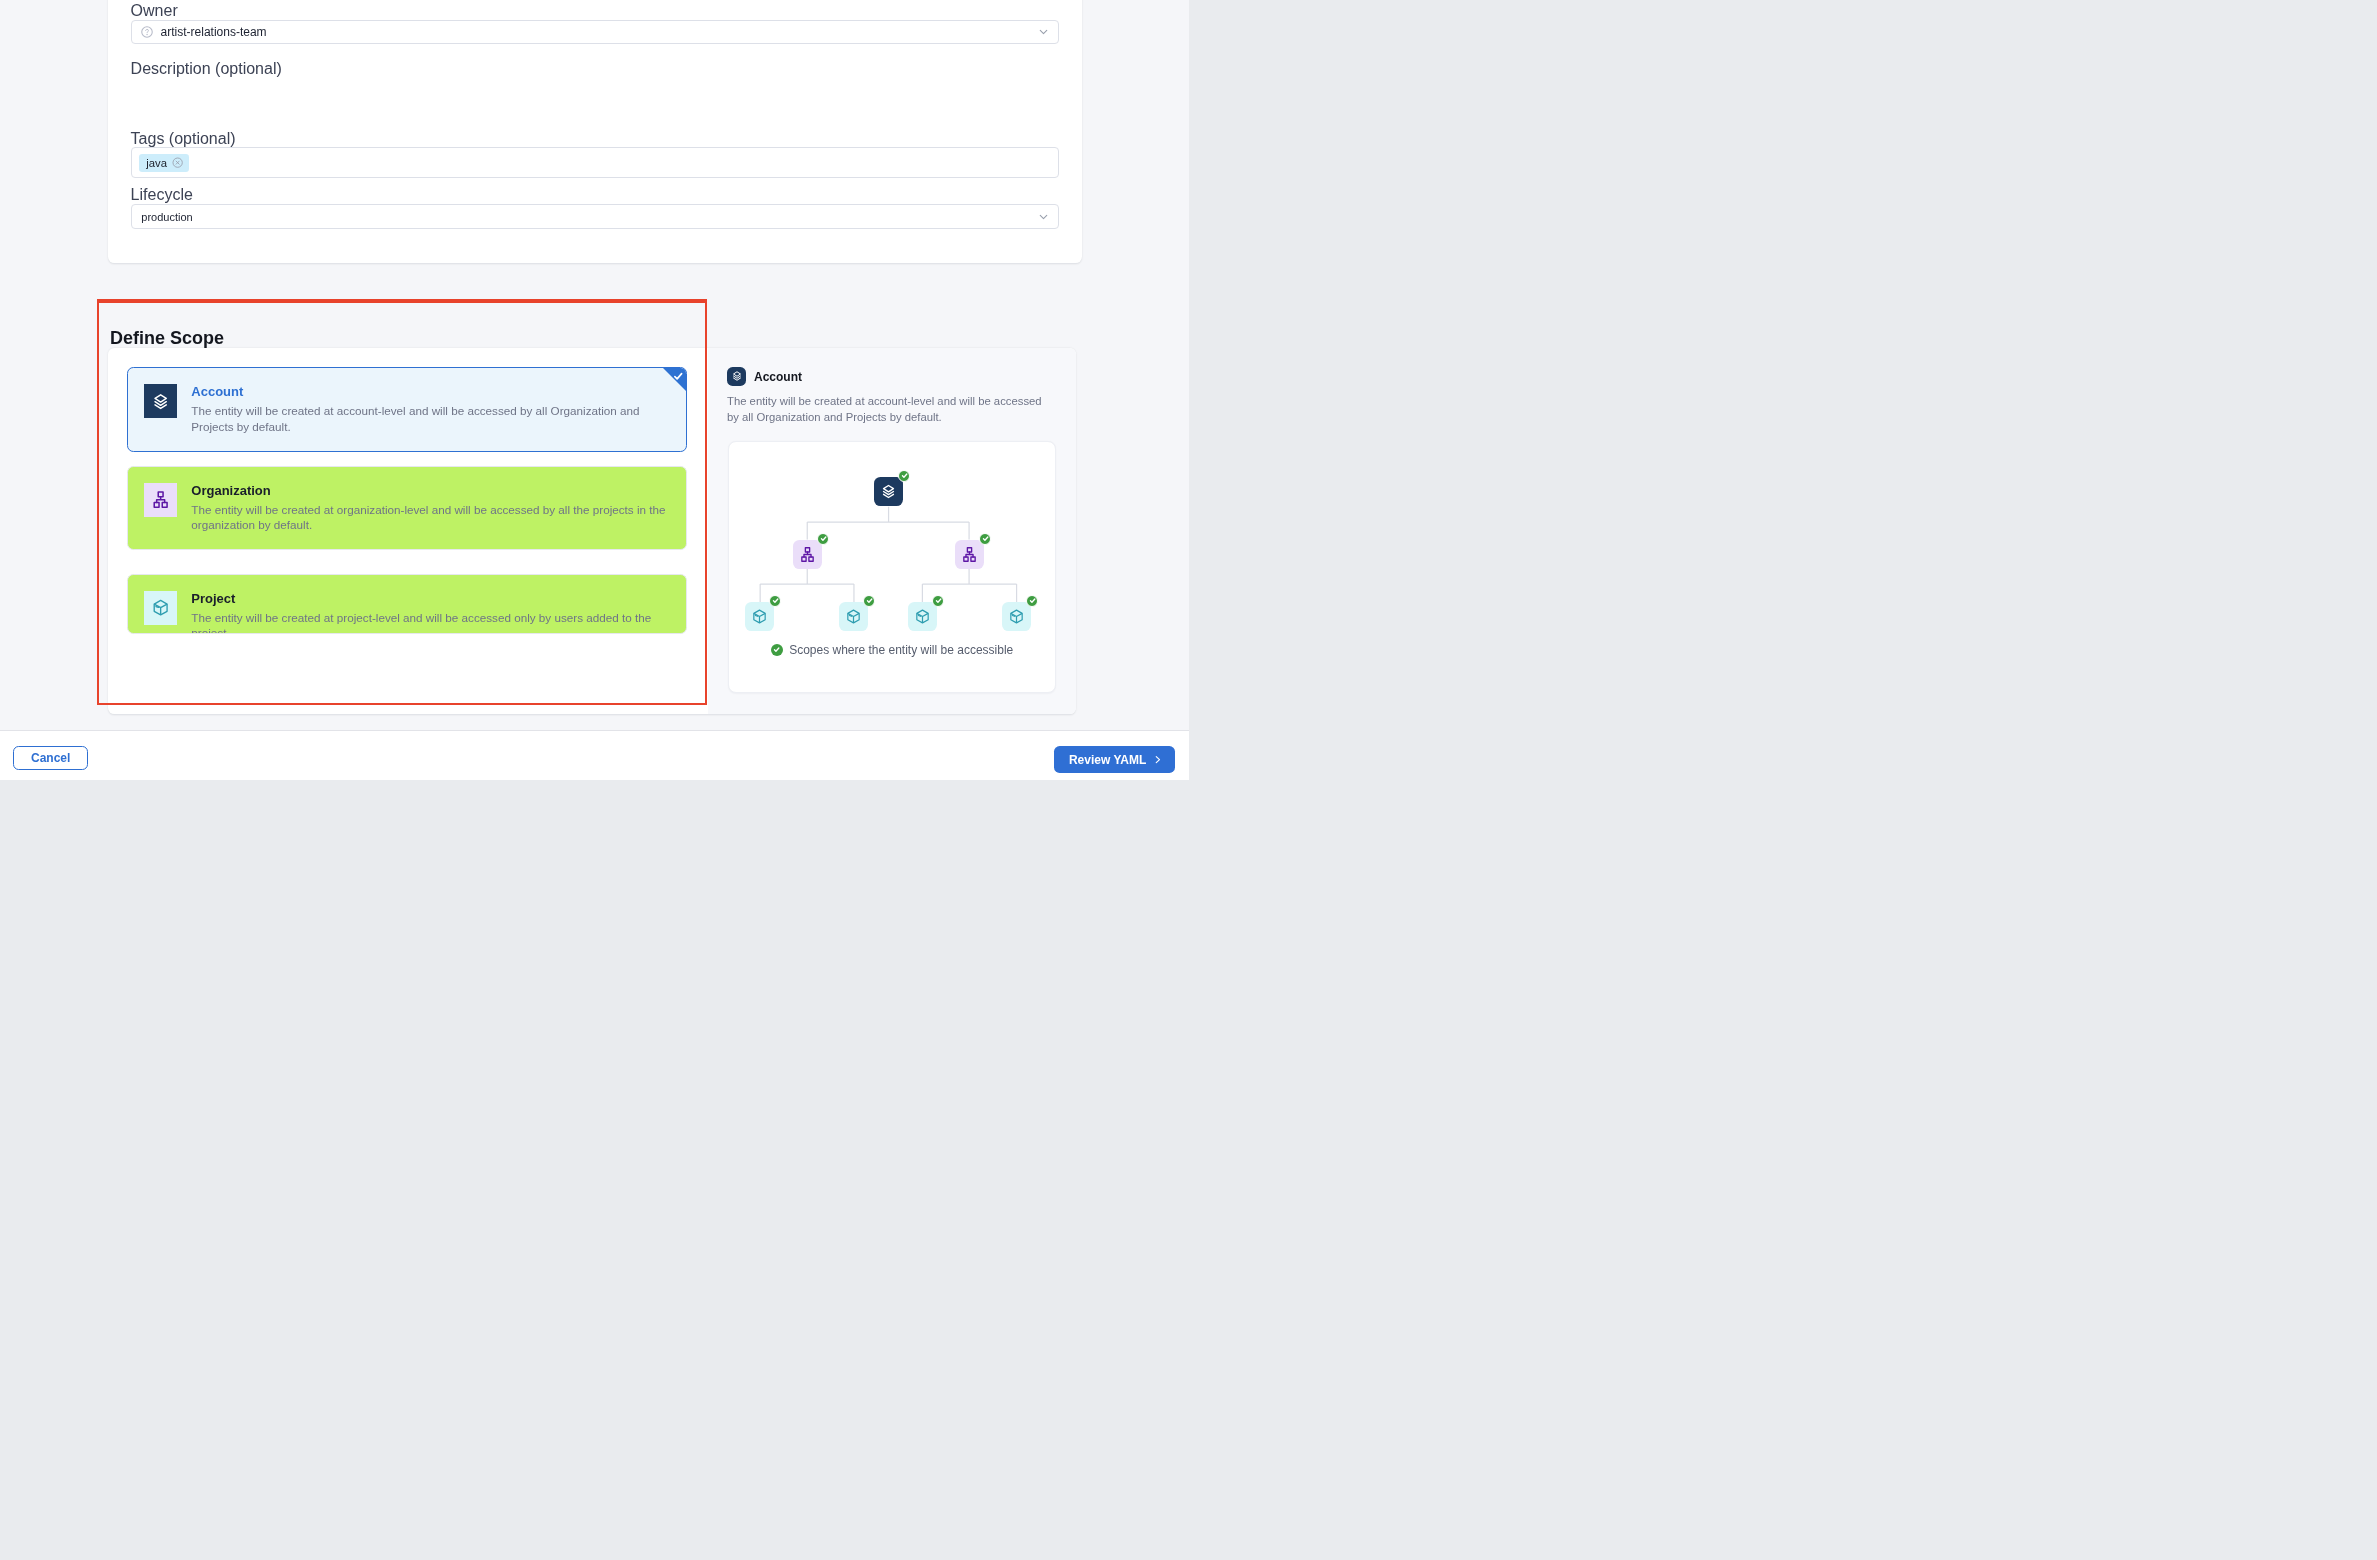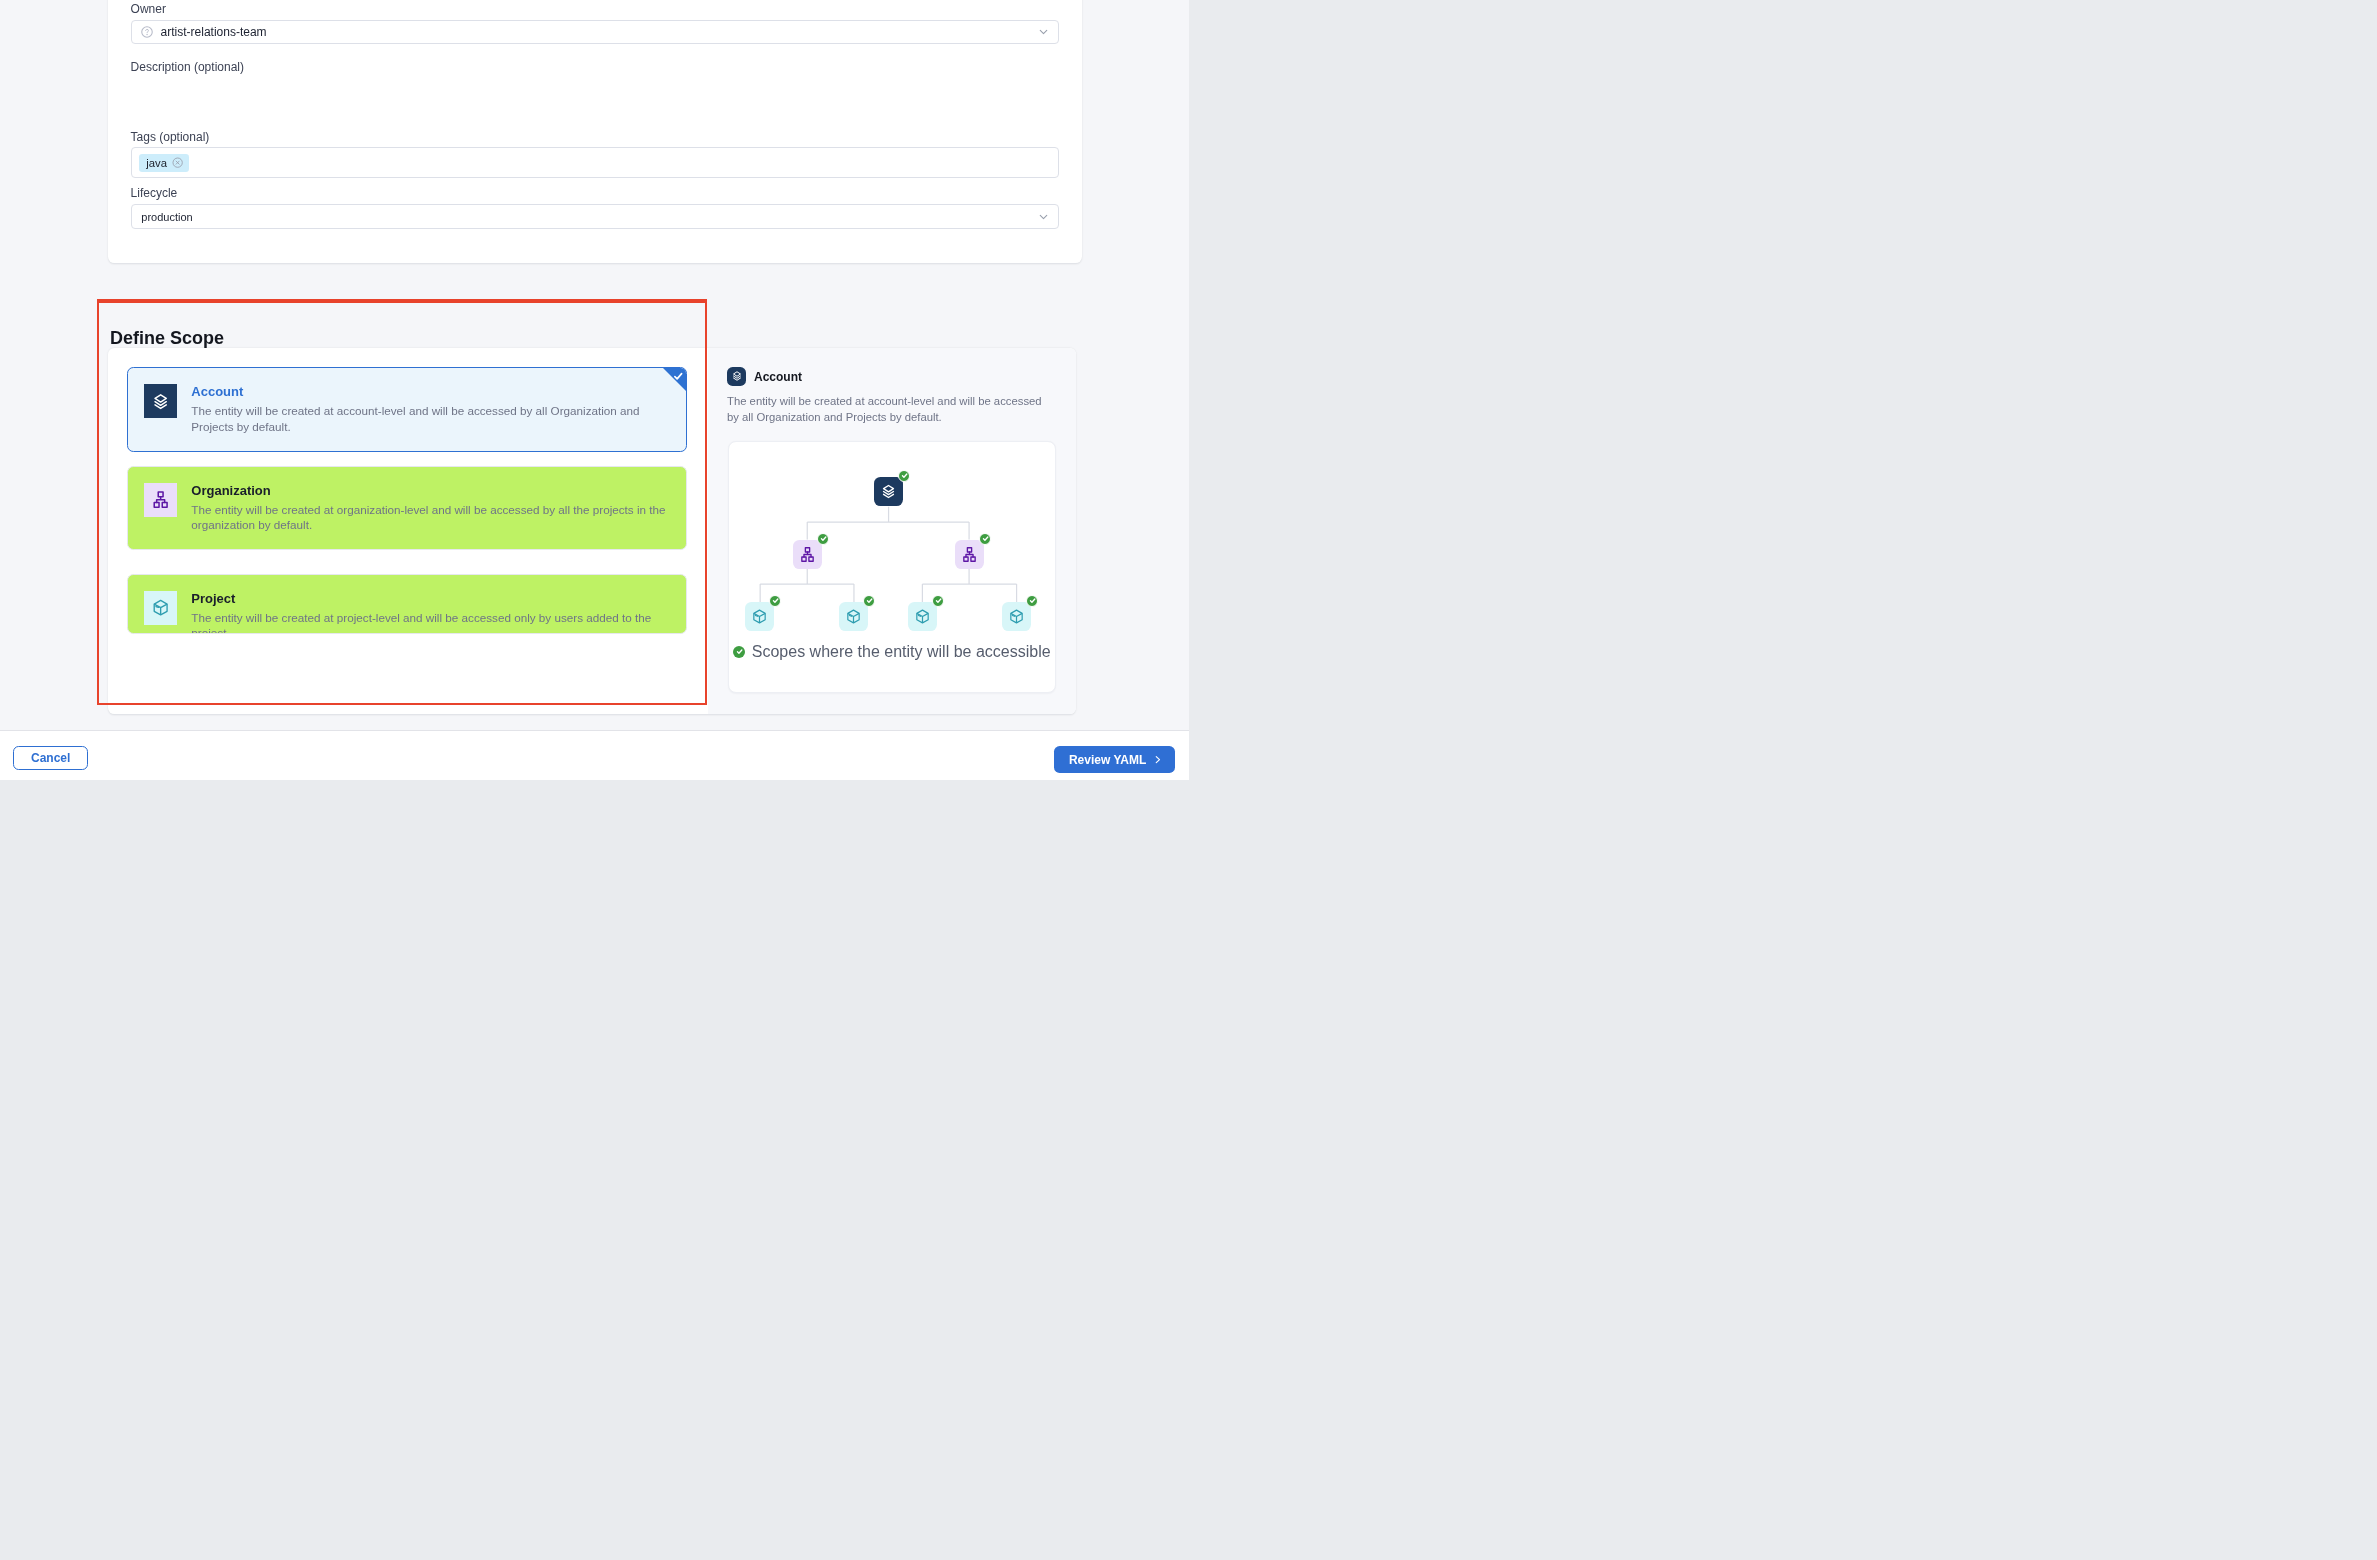--- a/index.html
+++ b/index.html
@@ -8,21 +8,21 @@
     position:relative; width:1189px; height:780px; overflow:hidden;
     background:#f5f6f9;
     font-family:"Liberation Sans", sans-serif;
     color:#1c2130;
   }
   .card { position:absolute; background:#fff; border-radius:6.4px;
           box-shadow:0 0.8px 2.4px rgba(16,24,40,.07), 0 0.8px 1.6px rgba(16,24,40,.04); }
 
   
   #top-card { left:108px; top:-9.7px; width:974px; height:273px; }
-  .field-label { position:absolute; left:22.6px; font-size:12px; font-weight:500; color:#3c4254; }
+  .field-label { position:absolute; left:22.6px; font-size:16px; font-weight:500; color:#3c4254; }
   #owner-label { top:12px; }
   #desc-label  { top:70px; }
   #tags-label  { top:140px; }
   #life-label  { top:196px; }
 
   .inputbox { position:absolute; left:22.6px; width:928px; background:#fff;
               border:0.8px solid #dde0e8; border-radius:4px; display:flex; align-items:center; }
   #owner-select { top:30px; height:24px; padding:0 9.7px; gap:7.3px; cursor:pointer; }
   #owner-select .value { font-size:12px; color:#1c2130; }
   #desc-textarea { top:86px; height:40px; padding:6.4px 9.7px; align-items:flex-start; font-size:12px; color:#1c2130; }
@@ -93,21 +93,21 @@
   .badge { position:absolute; top:-7.3px; right:-7.3px; width:12px; height:12px; border-radius:50%;
       background:#3e9d41; border:1.6px solid #fff; display:flex; align-items:center; justify-content:center; }
   .badge svg { width:7.3px; height:7.3px; }
   #tree-lines { position:absolute; left:0; top:0; }
 
   #legend { position:absolute; left:0; right:0; top:201px; display:flex;
       align-items:center; justify-content:center; gap:6.4px; }
   #legend .lg-badge { width:12px; height:12px; border-radius:50%; background:#3e9d41;
       display:flex; align-items:center; justify-content:center; flex:0 0 auto; }
   #legend .lg-badge svg { width:7.3px; height:7.3px; }
-  #legend span { font-size:16px; color:#565d6d; }
+  #legend span { font-size:12px; color:#565d6d; }
 
   
   #footer { position:absolute; left:0; right:0; top:730px; bottom:0;
       background:#fff; border-top:0.8px solid #e2e3e8; }
   #cancel-btn { position:absolute; left:13px; top:15.3px; height:24px; padding:0 17px;
       background:#fff; border:1.2px solid #2e6fd2; border-radius:5.6px;
       color:#2e6fd2; font-size:12px; font-weight:700; font-family:inherit; cursor:pointer; }
   #review-btn { position:absolute; right:14.5px; top:15.3px; height:26.6px; padding:0 11.3px 0 14.5px;
       background:#2f6fd4; border:none; border-radius:5.6px; display:flex; align-items:center; gap:5.6px;
       color:#fff; font-size:12px; font-weight:700; font-family:inherit; cursor:pointer; }

